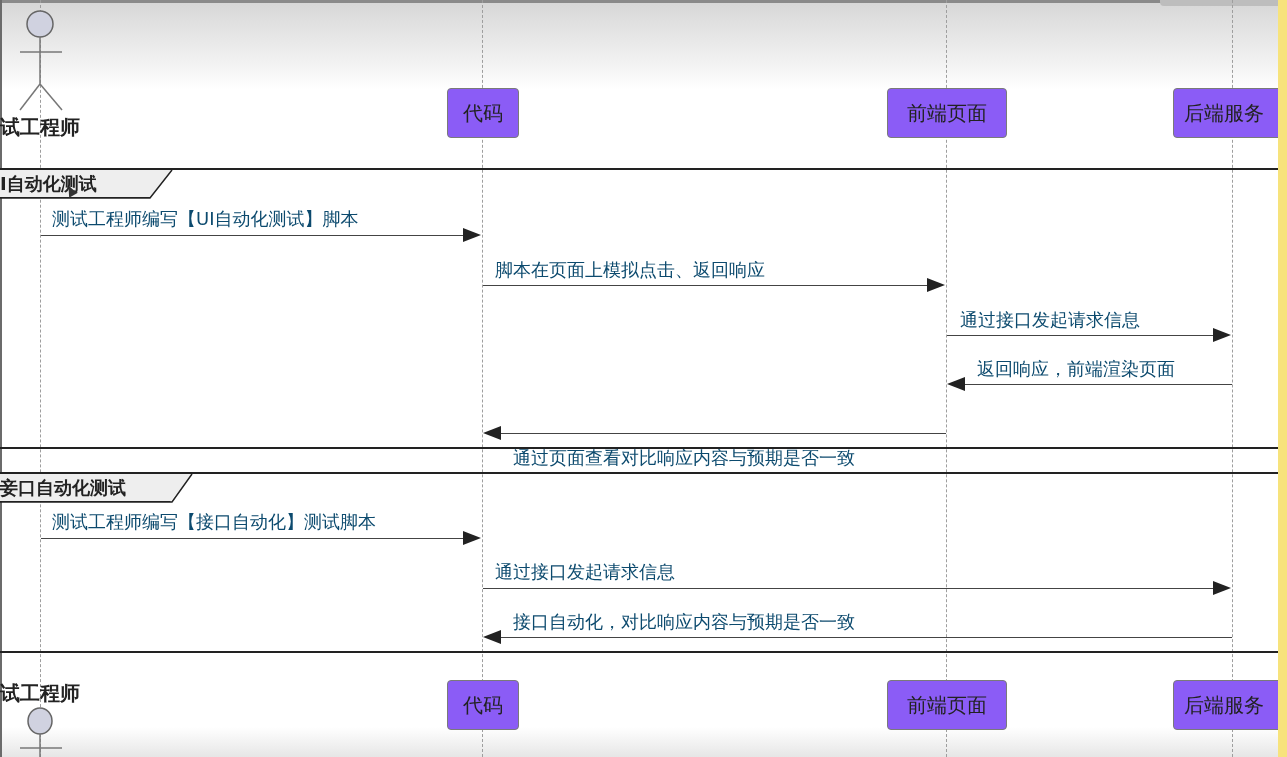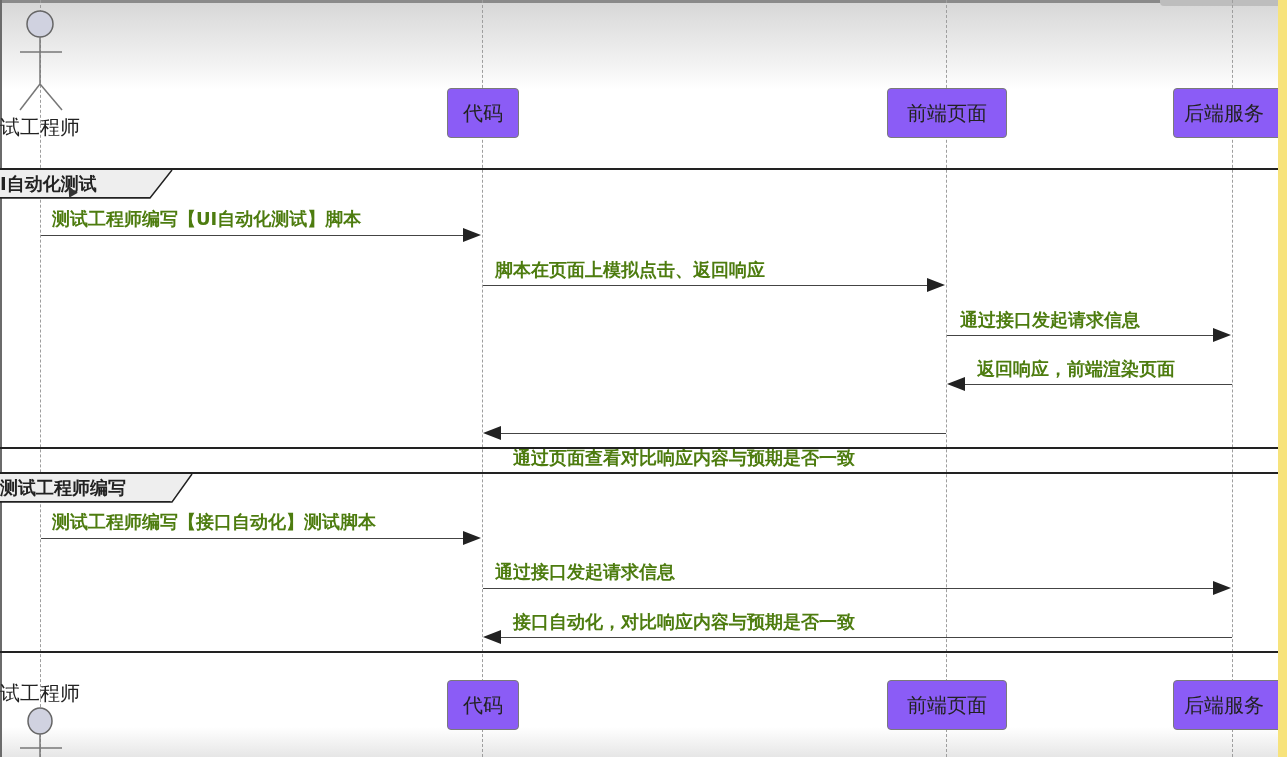--- a/index.html
+++ b/index.html
@@ -41,35 +41,35 @@
       border-left: 1.5px dashed #9e9e9e;
     }
     .participant-box {
       position: absolute; height: 50px;
       background: #8b5cf6; border: 1.5px solid #7a7a7a; border-radius: 4px;
       font-size: 20px; color: #222; display: flex; align-items: center;
       justify-content: center; white-space: nowrap; overflow: hidden;
       font-weight: 500;
     }
     .actor-label {
-      position: absolute; font-size: 20px; color: #222; white-space: nowrap;
+      position: absolute; font-size: 20px; color: #222; white-space: nowrap; font-weight: bold;
     }
     .group-frame-line {
       position: absolute; left: 0; width: 1280px; height: 0;
       border-top: 2.5px solid #222;
     }
     .group-tab {
       position: absolute; left: 0; height: 28px;
       background: #eeeeee; border-bottom: 1.5px solid #222;
       font-size: 18px; font-weight: bold; color: #222;
       display: flex; align-items: center; white-space: nowrap;
       clip-path: polygon(0 0, 100% 0, calc(100% - 22px) 100%, 0 100%);
     }
     .msg-label {
-      position: absolute; font-size: 18px; color: #4d7c0f; white-space: nowrap; font-weight: bold;
+      position: absolute; font-size: 18px; color: #0c4a6e; white-space: nowrap;
     }
     .msg-line {
       position: absolute; height: 0; border-top: 1.8px solid #444;
     }
     .arrow-right {
       position: absolute; width: 0; height: 0;
       border-top: 7px solid transparent; border-bottom: 7px solid transparent;
       border-left: 18px solid #222;
     }
     .arrow-left {
@@ -134,21 +134,21 @@
   <div class="msg-line" style="left:964px;top:384px;width:268px;"></div>
   <div class="arrow-left" style="left:947px;top:377px;"></div>
 
   <div class="msg-label" style="left:513px;top:406px;margin-top:40px;">通过页面查看对比响应内容与预期是否一致</div>
   <div class="msg-line" style="left:500px;top:433px;width:446px;"></div>
   <div class="arrow-left" style="left:483px;top:426px;"></div>
 
   <div class="group-frame-line" style="top:447px;"></div>
 
   <div class="group-frame-line" style="top:472px;"></div>
-  <div class="group-tab" style="top:474px;width:192px;padding-left:0px;">测试工程师编写</div>
+  <div class="group-tab" style="top:474px;width:192px;padding-left:0px;">妾口自动化测试</div>
   <svg style="position:absolute;left:0;top:474px;" width="195" height="30">
     <polyline points="0,28 172,28 192,0" fill="none" stroke="#222" stroke-width="1.5"></polyline>
   </svg>
 
   <div class="msg-label" style="left:52px;top:510px;">测试工程师编写【接口自动化】测试脚本</div>
   <div class="msg-line" style="left:41px;top:538px;width:424px;"></div>
   <div class="arrow-right" style="left:463px;top:531px;"></div>
 
   <div class="msg-label" style="left:495px;top:560px;">通过接口发起请求信息</div>
   <div class="msg-line" style="left:483px;top:588px;width:732px;"></div>

